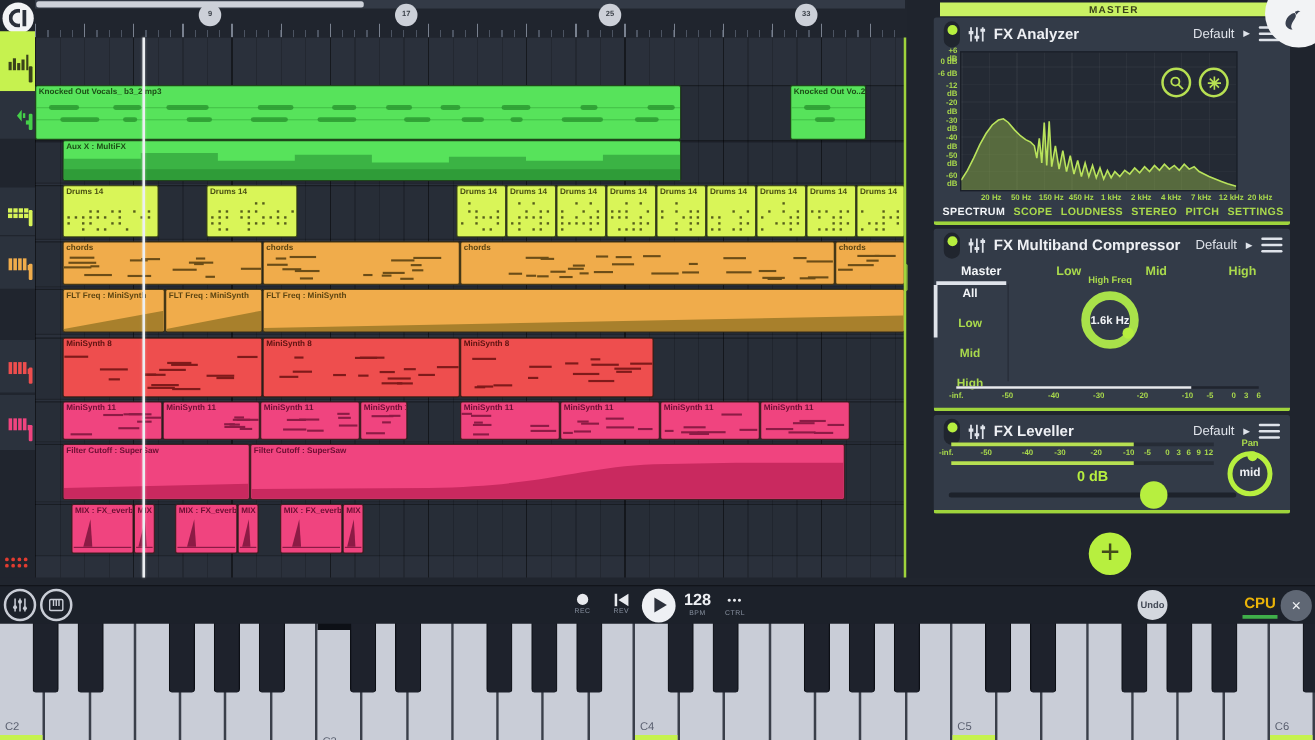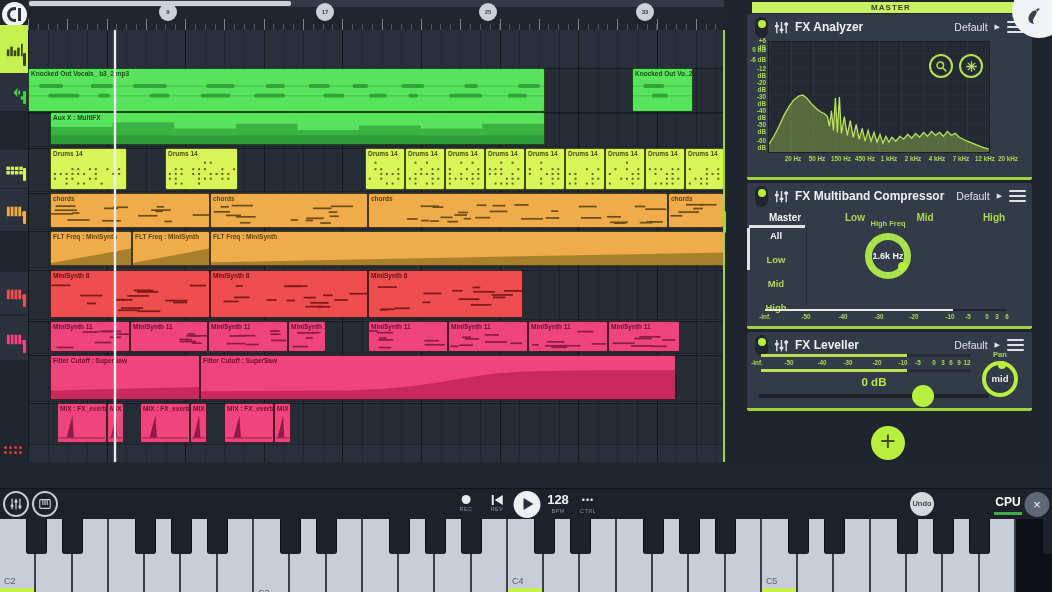--- a/index.html
+++ b/index.html
@@ -133,38 +133,38 @@
   .pan-label{font-size:7.5px;font-weight:bold;color:#a9d94c}
   .pan-ring{position:relative;width:36px;height:36px;border:4px solid #b7ef3f;border-radius:50%;margin:2px auto 0;box-sizing:border-box}
   .pan-dot{position:absolute;top:-4px;left:12px;width:8px;height:8px;border-radius:50%;background:#b7ef3f}
   .pan-val{line-height:28px;font-size:9.5px;font-weight:bold;color:#eef0f4}
   .plus{position:absolute;left:145px;top:426px;width:34px;height:34px;border-radius:50%;background:#b7ef3f;
       color:#434c1b;font-size:27px;font-weight:normal;text-align:center;line-height:31px}
   .fl-logo{position:absolute;left:1012px;top:-16px;width:54px;height:54px;border-radius:50%;background:#f2f3f5;z-index:45}
   .fl-logo svg{position:absolute;left:14px;top:24px;width:20px;height:20px;transform:rotate(-15deg)}
 
   
-  .transport{position:absolute;left:0;top:488px;width:1052px;height:30px;background:#1c212a;z-index:35;border-top:1px solid #11141a}
+  .transport{position:absolute;left:0;top:468px;width:1052px;height:30px;background:#1c212a;z-index:35;border-top:1px solid #11141a}
   .tbtn{position:absolute;top:2px;width:26px;height:26px;border:2px solid #c9cdd6;border-radius:50%;box-sizing:border-box;
       display:flex;align-items:center;justify-content:center}
   .tbtn svg{width:14px;height:14px}
   .titem{position:absolute;text-align:center;transform:translateX(-50%)}
   .tlabel{font-size:5.5px;color:#87909f;margin-top:1px;letter-spacing:.4px}
   .t-rec-dot{width:9px;height:9px;border-radius:50%;background:#e8eaee;margin:3px auto 2px}
   .rev-glyph{height:11px;margin:2px 0 1px;display:flex;align-items:center;justify-content:center;gap:1px}
   .rev-bar{width:2.5px;height:10px;background:#e8eaee}
   .rev-tri{width:0;height:0;border-top:5px solid transparent;border-bottom:5px solid transparent;border-right:8px solid #e8eaee}
   .t-play-circle{width:27px;height:27px;border-radius:50%;background:#eef0f4;position:relative}
   .t-play-circle::after{content:"";position:absolute;left:10px;top:7px;width:0;height:0;
       border-top:6.5px solid transparent;border-bottom:6.5px solid transparent;border-left:10px solid #2b303b}
   .t-bpm-val{font-size:13px;font-weight:bold;color:#eef0f4;line-height:14px}
   .t-ctrl-glyph{font-size:9px;color:#e8eaee;letter-spacing:1px;line-height:14px}
   .t-undo-circle{width:24px;height:24px;border-radius:50%;background:#d4d8df;color:#434956;
       font-size:7.5px;font-weight:bold;line-height:24px;text-align:center}
-  .t-cpu-text{font-size:12px;font-weight:bold;color:#ffffff}
+  .t-cpu-text{font-size:12px;font-weight:bold;color:#eab308}
   .t-cpu-line{width:28px;height:3px;background:#3fae4a;margin:3px auto 0}
   .t-close-circle{width:25px;height:25px;border-radius:50%;background:#5f6774;color:#f2f4f7;
       font-size:13px;line-height:25px;text-align:center}
 
   
   .kb{position:absolute;left:0;top:492px;width:1052px;height:100px;background:#0d1016;overflow:hidden}
   .wkey{position:absolute;top:0;height:100px;background:#c9cdd7;border-right:2px solid #3a3f4a;box-sizing:border-box}
   .wkey .klab{position:absolute;left:4px;bottom:6px;font-size:9px;color:#5a6070}
   .wkey .cbar{position:absolute;left:0;right:0;bottom:0;height:4px;background:#c6f24f}
   .bkey{position:absolute;top:0;width:21px;height:62px;background:#1e222c;border-radius:0 0 3px 3px;z-index:2;
@@ -930,20 +930,28 @@
           <span style="left: 70px;">50 Hz</span>
           <span style="left: 94px;">150 Hz</span>
           <span style="left: 118px;">450 Hz</span>
           <span style="left: 142px;">1 kHz</span>
           <span style="left: 166px;">2 kHz</span>
           <span style="left: 190px;">4 kHz</span>
           <span style="left: 214px;">7 kHz</span>
           <span style="left: 238px;">12 kHz</span>
           <span style="left: 261px;">20 kHz</span>
         </div>
+      <div class="an-tabs" id="an-tabs">
+          <span class="active">SPECTRUM</span>
+          <span>SCOPE</span>
+          <span>LOUDNESS</span>
+          <span>STEREO</span>
+          <span>PITCH</span>
+          <span>SETTINGS</span>
+        </div>
     </div>
 
     <div class="card card-comp">
       <div class="phead">
         <div class="toggle"></div>
         <svg class="slicon" viewBox="0 0 16 16">
             <g stroke="#dfe3ea" stroke-width="1.5" fill="none">
               <path d="M3 2v12M8 2v12M13 2v12"></path>
             </g>
             <g stroke="#dfe3ea" stroke-width="2.6" fill="none">
@@ -1148,20 +1156,24 @@
       <div class="wkey" style="left: 761.88px; top: 0px; width: 36.28px; height: 100px;">
         <span class="klab">C5</span>
         <span class="cbar"></span>
       </div>
       <div class="wkey" style="left: 798.16px; top: 0px; width: 36.28px; height: 100px;"></div>
       <div class="wkey" style="left: 834.44px; top: 0px; width: 36.28px; height: 100px;"></div>
       <div class="wkey" style="left: 870.72px; top: 0px; width: 36.28px; height: 100px;"></div>
       <div class="wkey" style="left: 907px; top: 0px; width: 36.28px; height: 100px;"></div>
       <div class="wkey" style="left: 943.28px; top: 0px; width: 36.28px; height: 100px;"></div>
       <div class="wkey" style="left: 979.56px; top: 0px; width: 36.28px; height: 100px;"></div>
+      <div class="wkey" style="left: 1015.84px; top: 0px; width: 36.28px; height: 100px;">
+        <span class="klab">C6</span>
+        <span class="cbar"></span>
+      </div>
       <div class="bkey" style="left: 25.78px; top: 0px; width: 21px; height: 62px;"></div>
       <div class="bkey" style="left: 62.06px; top: 0px; width: 21px; height: 62px;"></div>
       <div class="bkey" style="left: 134.62px; top: 0px; width: 21px; height: 62px;"></div>
       <div class="bkey" style="left: 170.9px; top: 0px; width: 21px; height: 62px;"></div>
       <div class="bkey" style="left: 207.18px; top: 0px; width: 21px; height: 62px;"></div>
       <div class="bkey" style="left: 279.74px; top: 0px; width: 21px; height: 62px;"></div>
       <div class="bkey" style="left: 316.02px; top: 0px; width: 21px; height: 62px;"></div>
       <div class="bkey" style="left: 388.58px; top: 0px; width: 21px; height: 62px;"></div>
       <div class="bkey" style="left: 424.86px; top: 0px; width: 21px; height: 62px;"></div>
       <div class="bkey" style="left: 461.14px; top: 0px; width: 21px; height: 62px;"></div>

